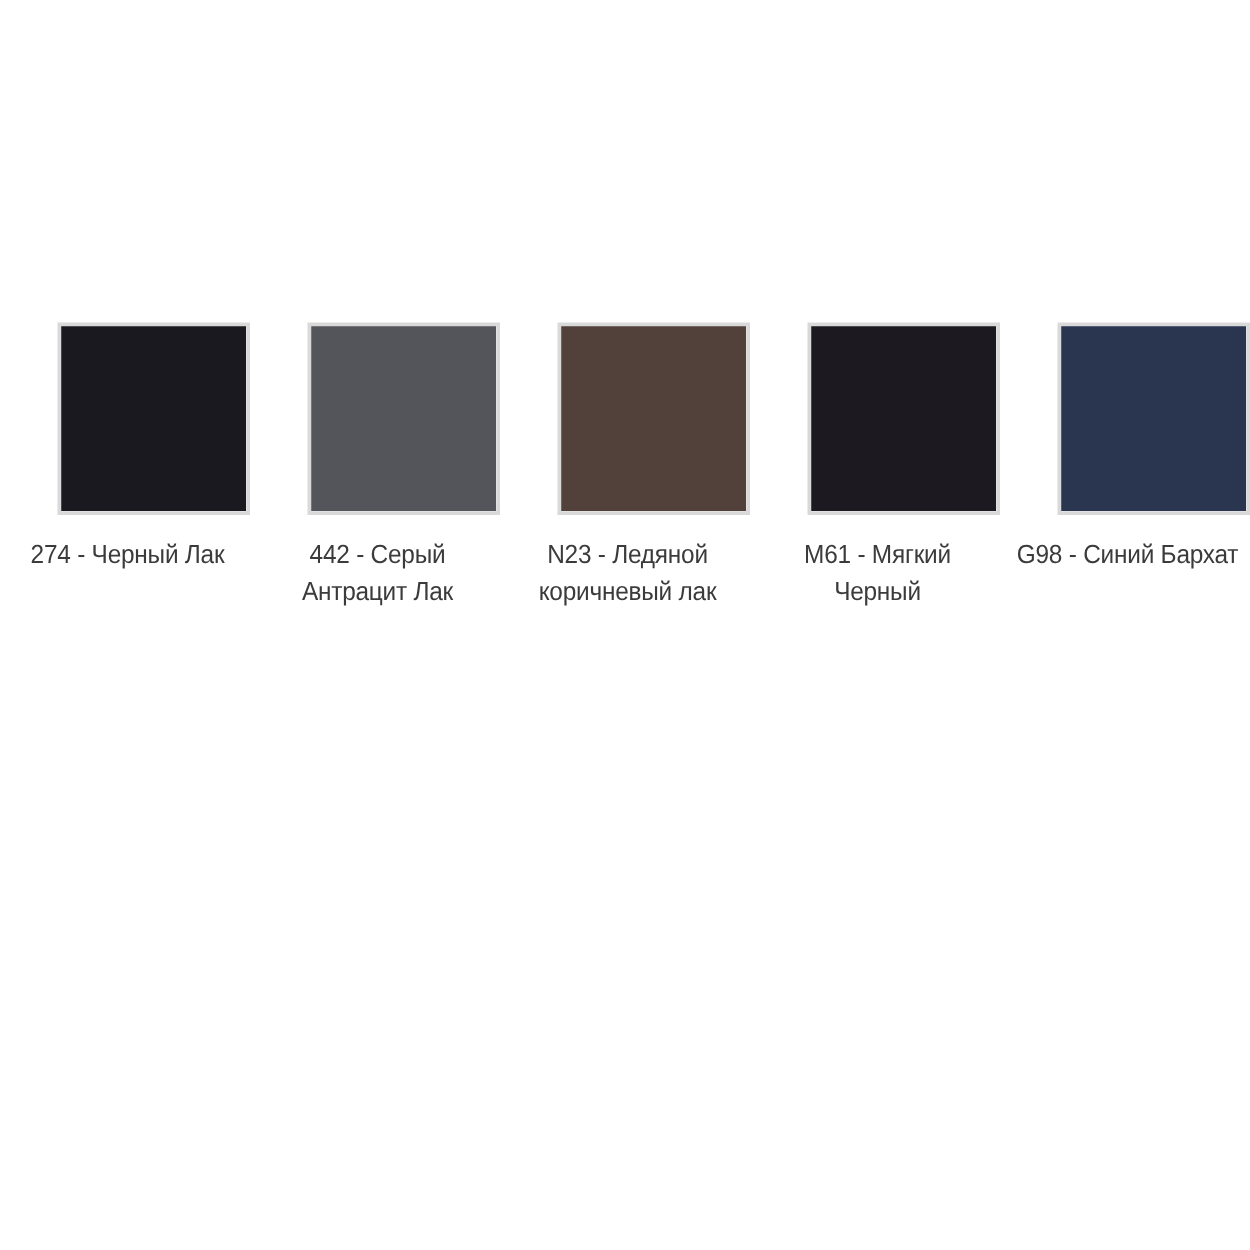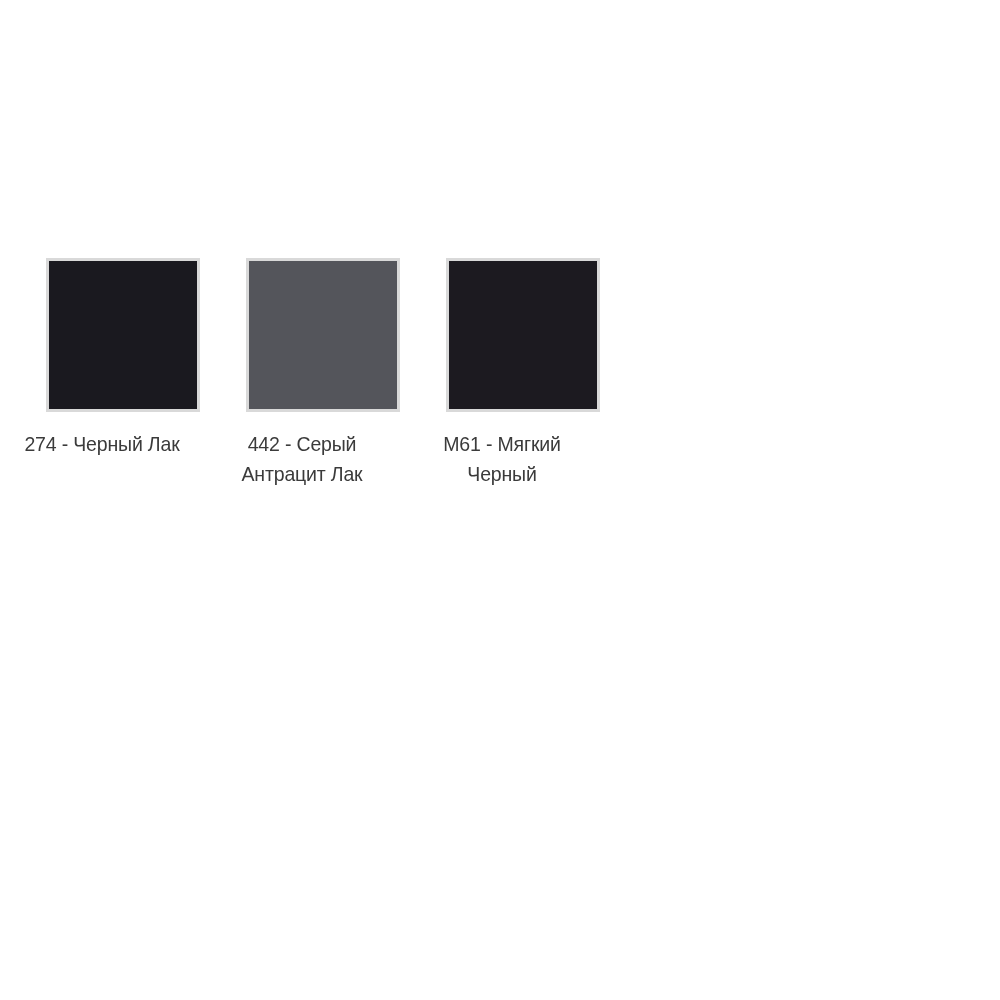--- a/index.html
+++ b/index.html
@@ -83,18 +83,30 @@
         <div class="swatch-label" style="color: rgb(59, 59, 59);">274 - Черный Лак</div>
       </div>
       <div class="swatch-cell">
         <div class="swatch-chip-wrap">
           <div class="swatch-chip" style="background-color: rgb(84, 85, 91); border-color: rgb(217, 217, 217);"></div>
         </div>
         <div class="swatch-label" style="color: rgb(59, 59, 59);">442 - Серый Антрацит Лак</div>
       </div>
       <div class="swatch-cell">
         <div class="swatch-chip-wrap">
+          <div class="swatch-chip" style="background-color: rgb(82, 65, 58); border-color: rgb(217, 217, 217);"></div>
+        </div>
+        <div class="swatch-label" style="color: rgb(59, 59, 59);">N23 - Ледяной коричневый лак</div>
+      </div>
+      <div class="swatch-cell">
+        <div class="swatch-chip-wrap">
           <div class="swatch-chip" style="background-color: rgb(28, 26, 32); border-color: rgb(217, 217, 217);"></div>
         </div>
         <div class="swatch-label" style="color: rgb(59, 59, 59);">M61 - Мягкий Черный</div>
+      </div>
+      <div class="swatch-cell">
+        <div class="swatch-chip-wrap">
+          <div class="swatch-chip" style="background-color: rgb(42, 53, 80); border-color: rgb(217, 217, 217);"></div>
+        </div>
+        <div class="swatch-label" style="color: rgb(59, 59, 59);">G98 - Синий Бархат</div>
       </div>
     </div>
 </div>
 
 </body></html>

